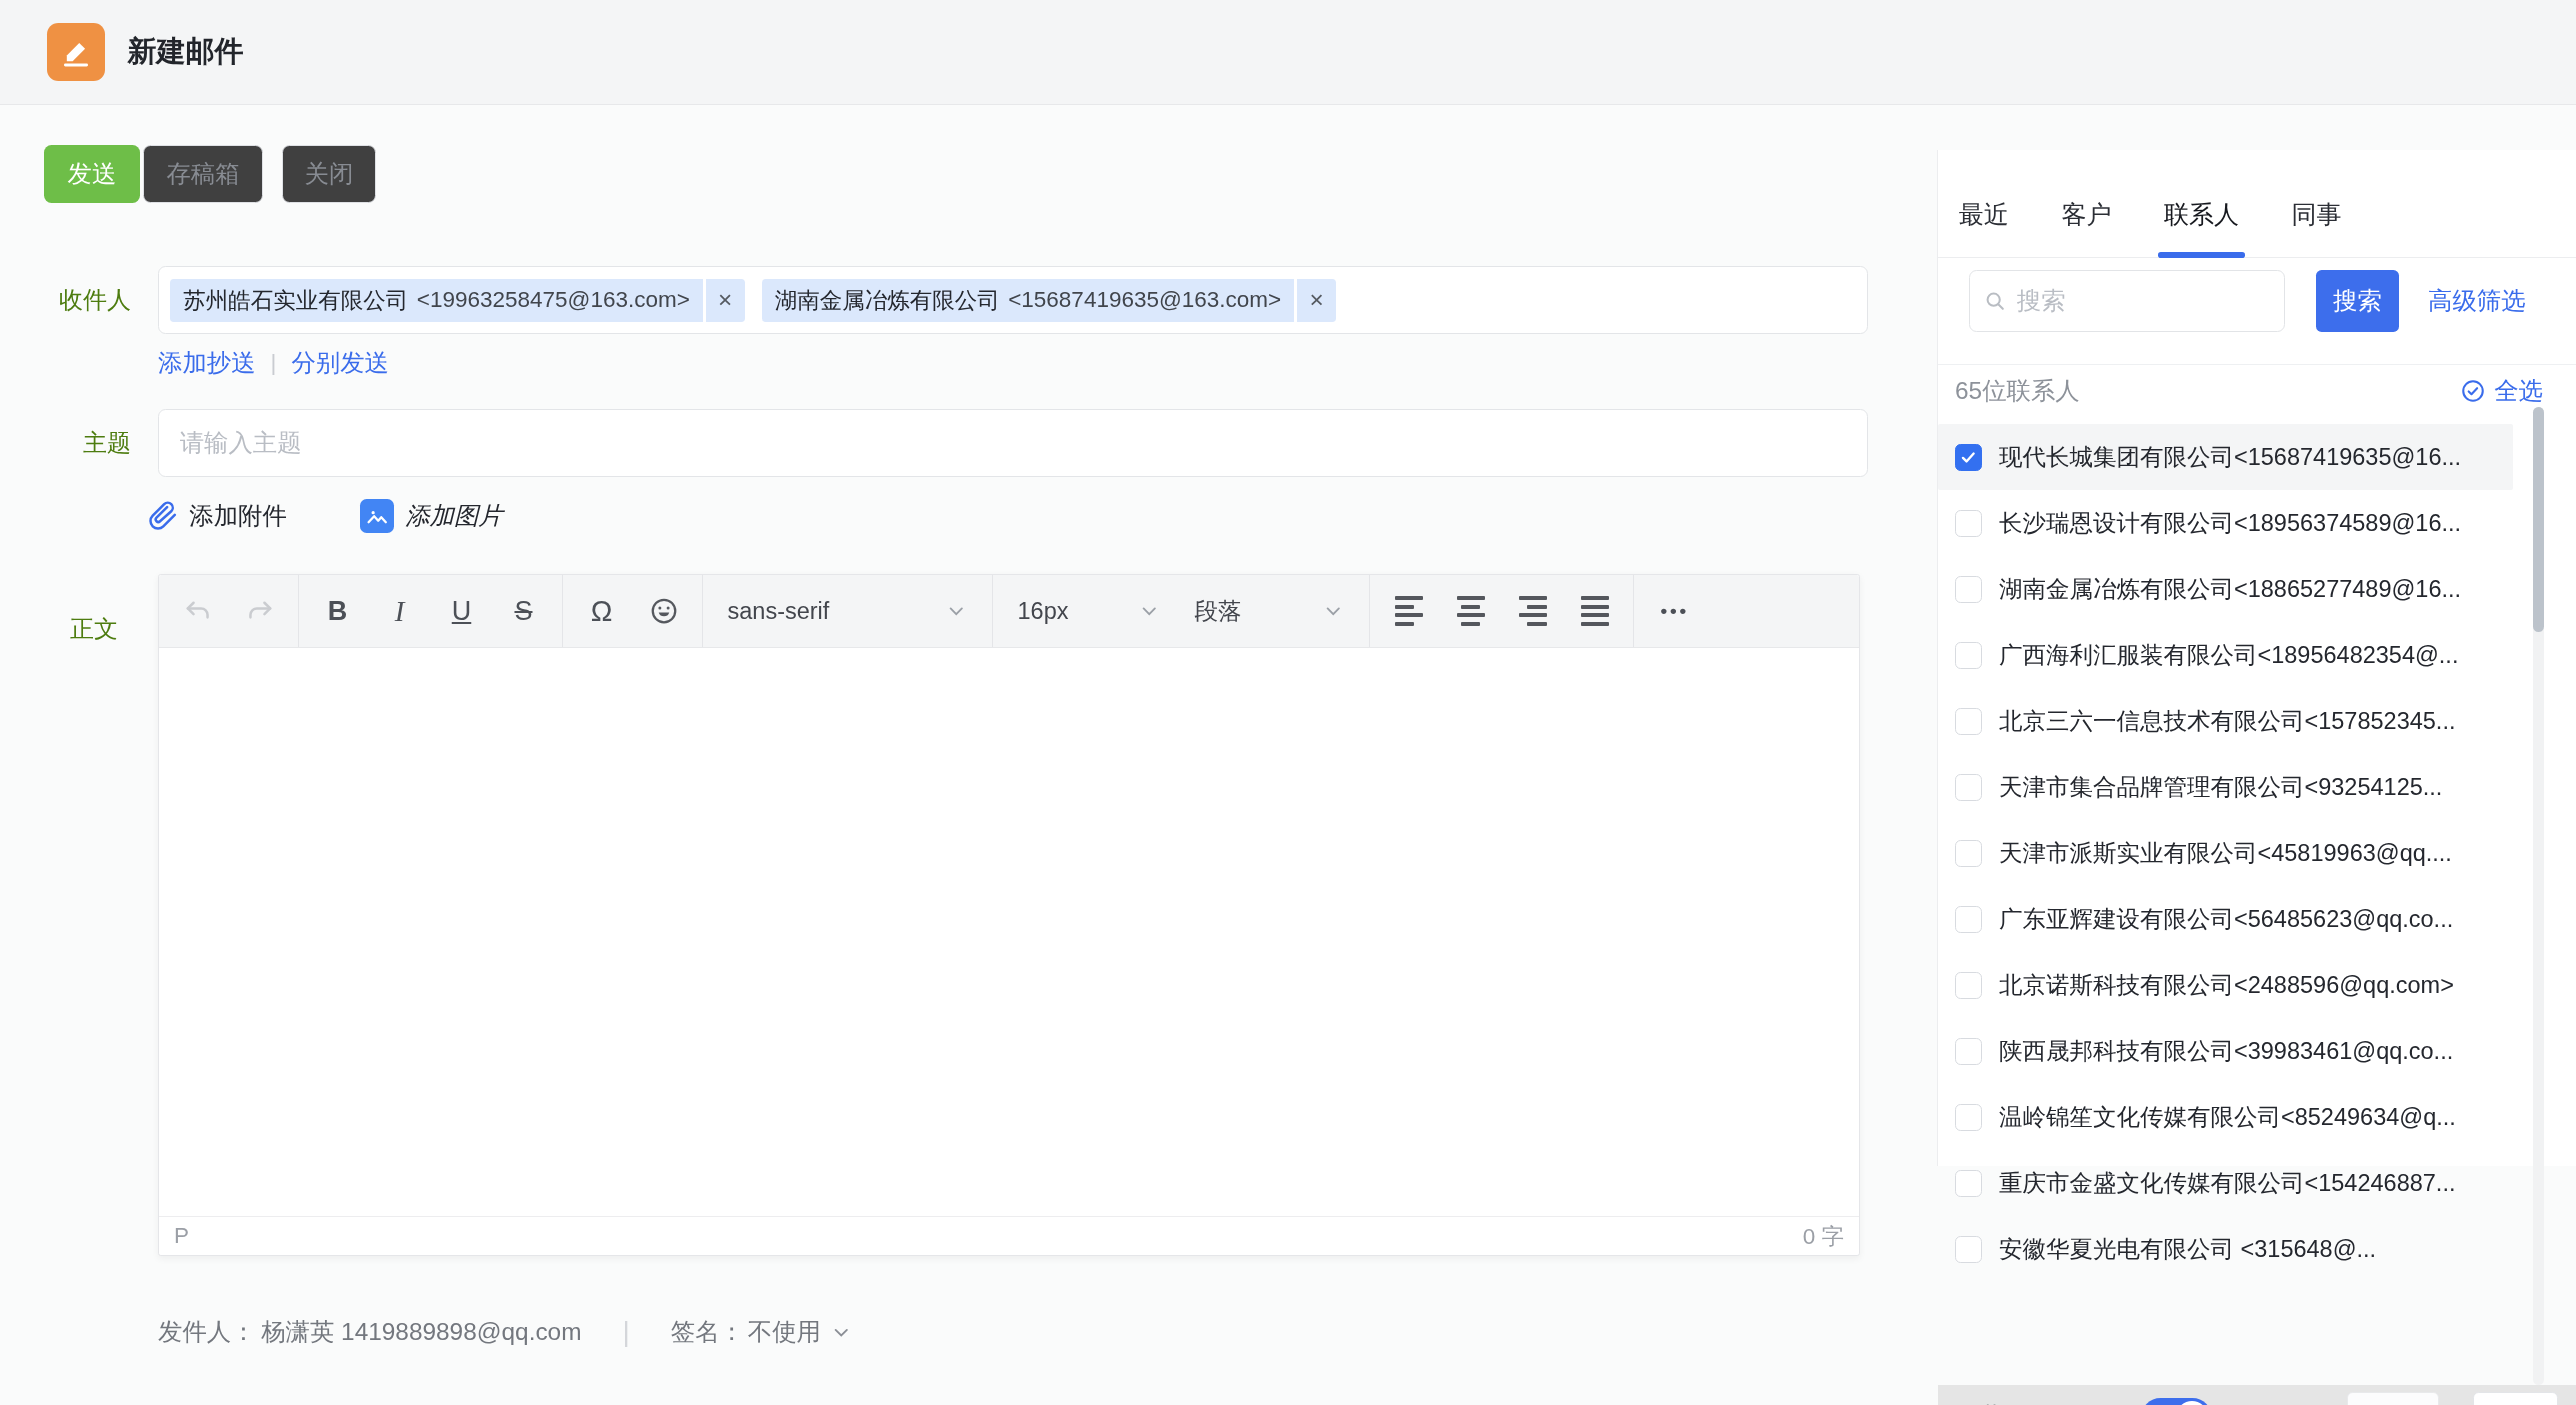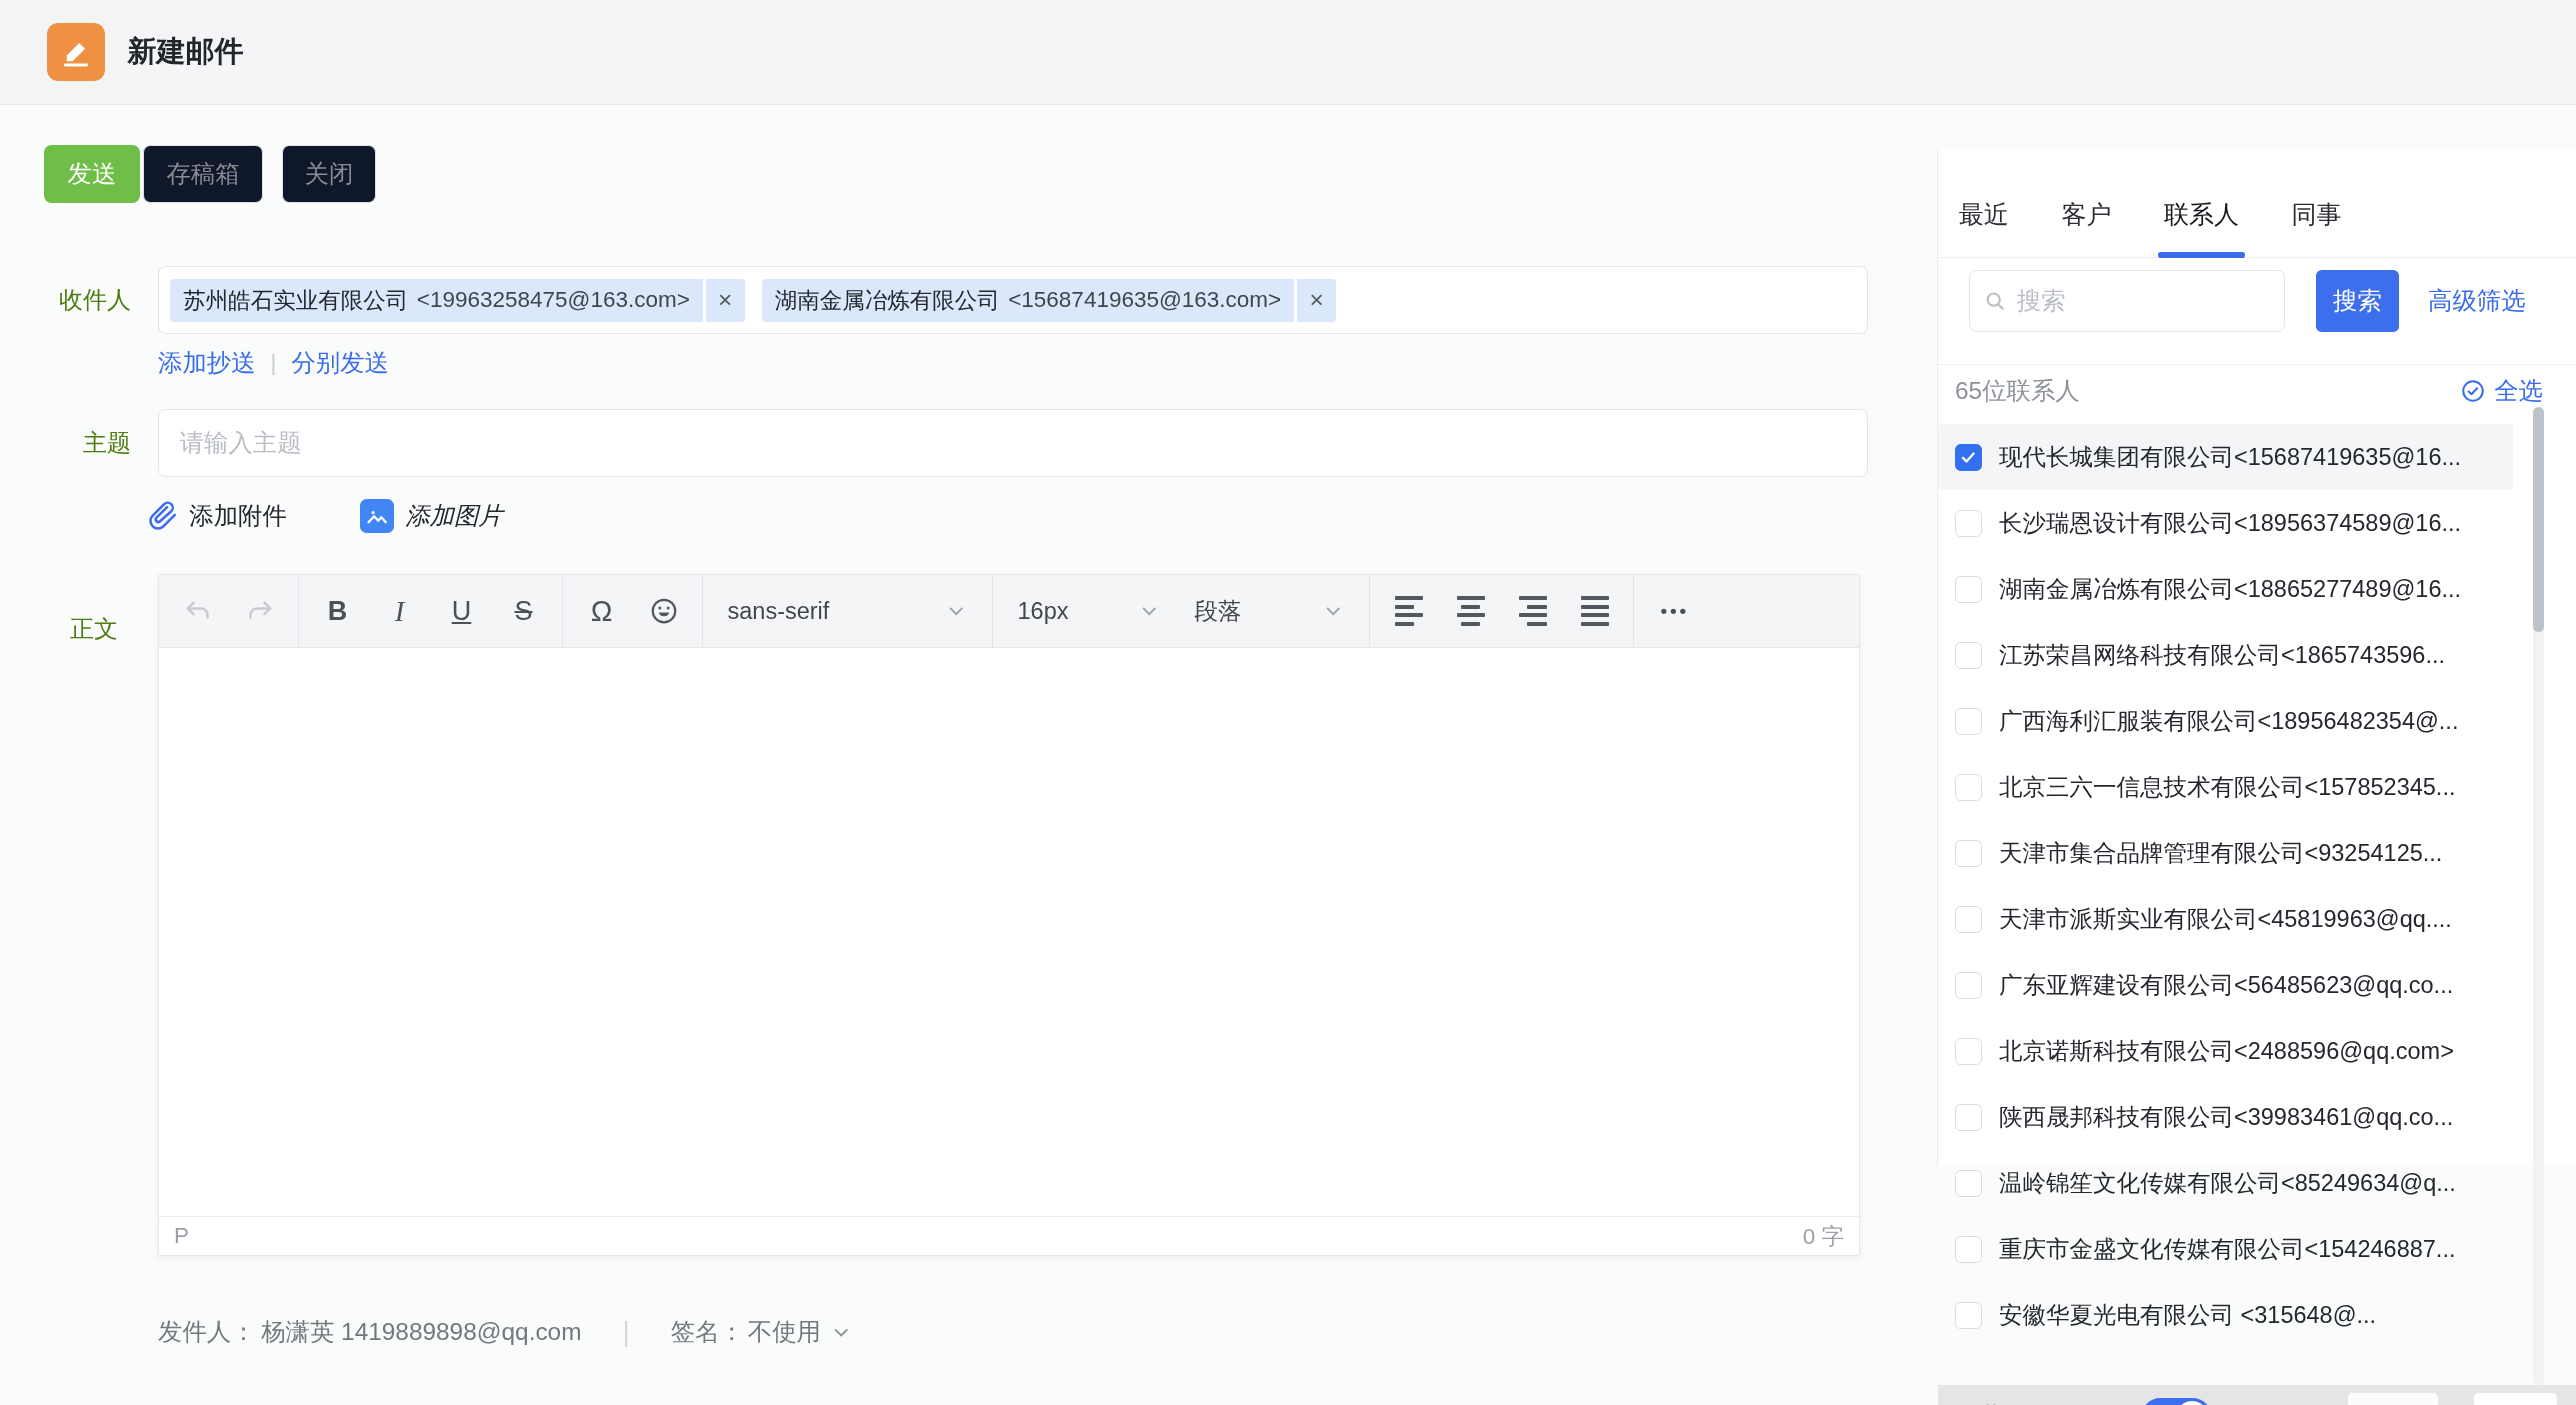--- a/index.html
+++ b/index.html
@@ -11,21 +11,21 @@
   .header { position:absolute; left:0; top:0; width:2576px; height:105px; background:#f4f5f6;
             border-bottom:0.9px solid #e7e8ea; display:flex; align-items:center; padding-left:47px; gap:22.5px; }
   .header-icon { width:58px; height:58px; background:#ef9143; border-radius:11.3px; display:flex; align-items:center; justify-content:center; }
   .header-title { font-size:29px; font-weight:700; color:#22252b; }
 
   
   .main { position:absolute; left:0; top:106px; width:1937px; height:1299px; background:#fafbfb;padding-left:16px; }
 
   .btn { font-size:24.4px; border-radius:7.5px; display:inline-flex; align-items:center; justify-content:center; cursor:pointer; }
   .btn-send { position:absolute; left:44px; top:39px; width:96px; height:58px; background:#6ebe48; color:#fff; border:none; }
-  .btn-gray { background:#0f172a; border:0.9px solid #dfe1e5; color:#888c93; position:absolute; top:39px; height:58px; }
+  .btn-gray { background:#404040; border:0.9px solid #dfe1e5; color:#888c93; position:absolute; top:39px; height:58px; }
   .btn-draft { left:143px; width:120px; }
   .btn-close { left:282px; width:94px; }
 
   .field-label { position:absolute; font-size:24px; color:#4d7c0f; }
   .input-box { position:absolute; left:158px; width:1710px; height:68px; background:#fff;
                border:0.9px solid #e3e5e8; border-radius:7.5px; }
 
   .recip-box { top:160px; display:flex; align-items:center; padding:0 11.3px; gap:17px; }
   .chip { display:flex; align-items:stretch; height:43px; font-size:22.5px; }
   .chip-main { background:#dbe8fc; border-radius:3.8px 0 0 3.8px; display:flex; align-items:center; padding:0 13px; white-space:nowrap; }
@@ -371,26 +371,20 @@
         <div class="contact-row">
     <span class="cbox">
       
     </span>
     <span class="contact-label">湖南金属冶炼有限公司&lt;18865277489@16...</span>
   </div>
         <div class="contact-row">
     <span class="cbox">
       
     </span>
-    <span class="contact-label">江苏荣昌网络科技有限公司&lt;1865743596...</span>
-  </div>
-        <div class="contact-row">
-    <span class="cbox">
-      
-    </span>
     <span class="contact-label">广西海利汇服装有限公司&lt;18956482354@...</span>
   </div>
         <div class="contact-row">
     <span class="cbox">
       
     </span>
     <span class="contact-label">北京三六一信息技术有限公司&lt;157852345...</span>
   </div>
         <div class="contact-row">
     <span class="cbox">

